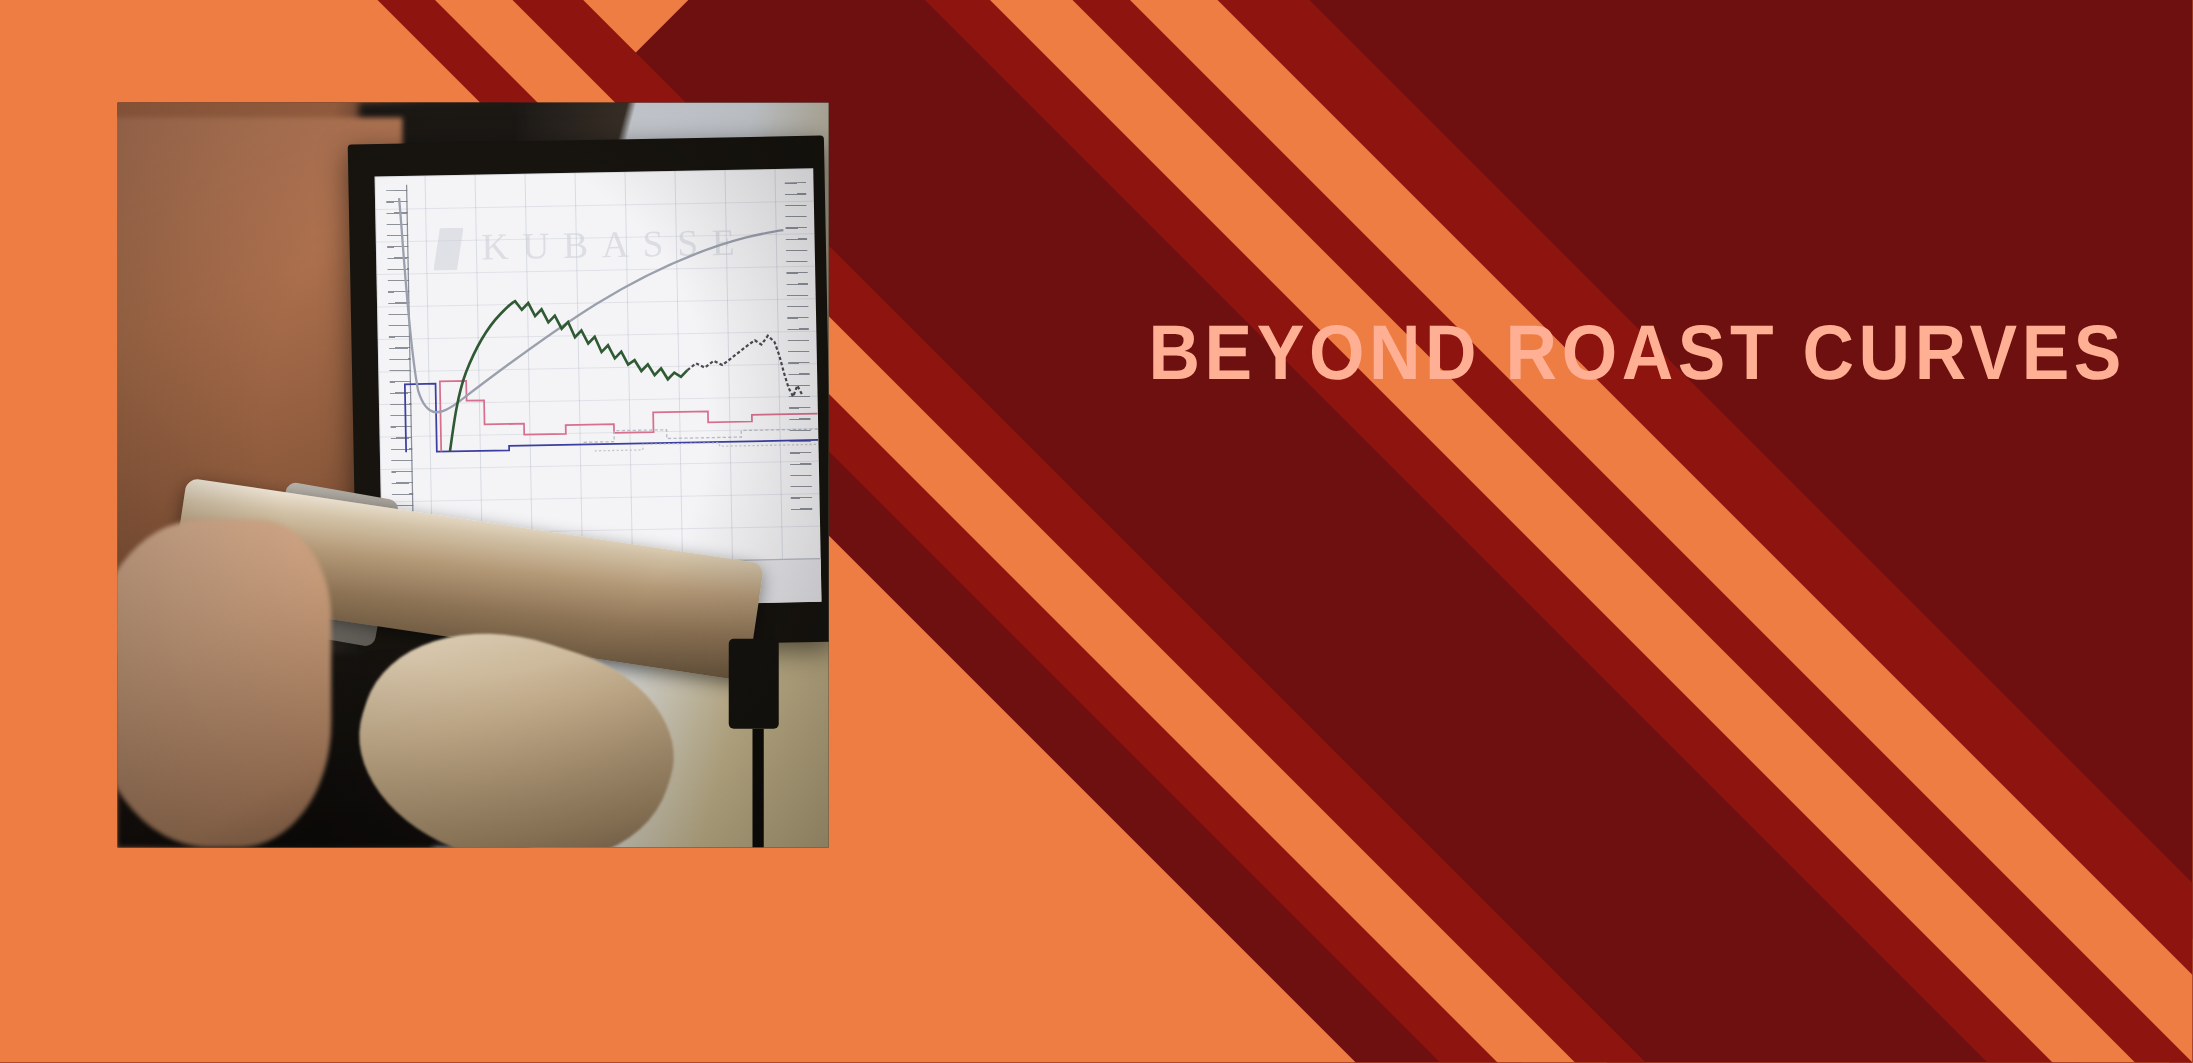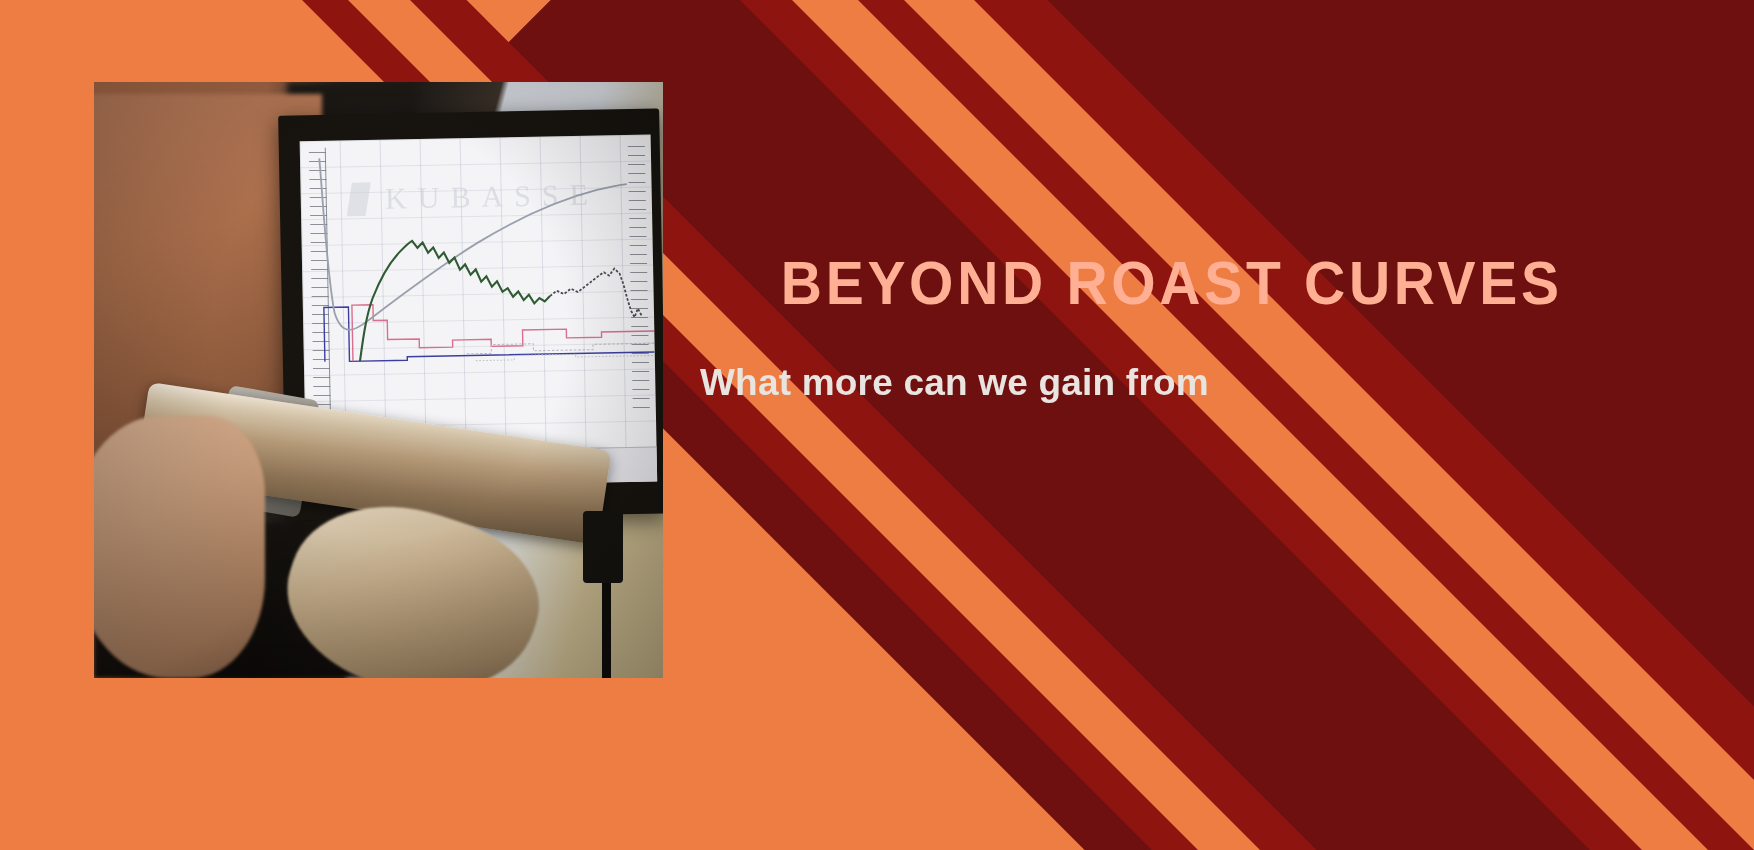--- a/index.html
+++ b/index.html
@@ -152,21 +152,21 @@
     filter:blur(2px);
   }
   .ph-vignette {
     position:absolute; inset:0;
     background:radial-gradient(ellipse at 52% 42%, rgba(0,0,0,0) 42%, rgba(0,0,0,.30) 100%);
   }
 
   
   #textblock {
     position:absolute; left:700px; top:250px; width:1010px;
-    text-align:left;
+    text-align:right;
   }
   #title {
     color:#FFB094;
     font-size:62px;
     font-weight:700;
     letter-spacing:4px;
     line-height:1.05;
     font-family:"Liberation Sans Narrow","Liberation Sans", sans-serif;
     transform:scaleX(.92);
     transform-origin:right center;
@@ -257,17 +257,16 @@
     <div class="ph-scoop"></div>
     <div class="ph-hand"></div>
     <div class="ph-plug"></div>
     <div class="ph-cord"></div>
     <div class="ph-vignette"></div>
   </div>
 
   <div id="textblock">
     <div id="title">BEYOND ROAST CURVES</div>
     <div id="subtitle">
-      <span class="l1">What more can we gain from</span>
     </div>
   </div>
 
 </div>
 
 </body></html>

